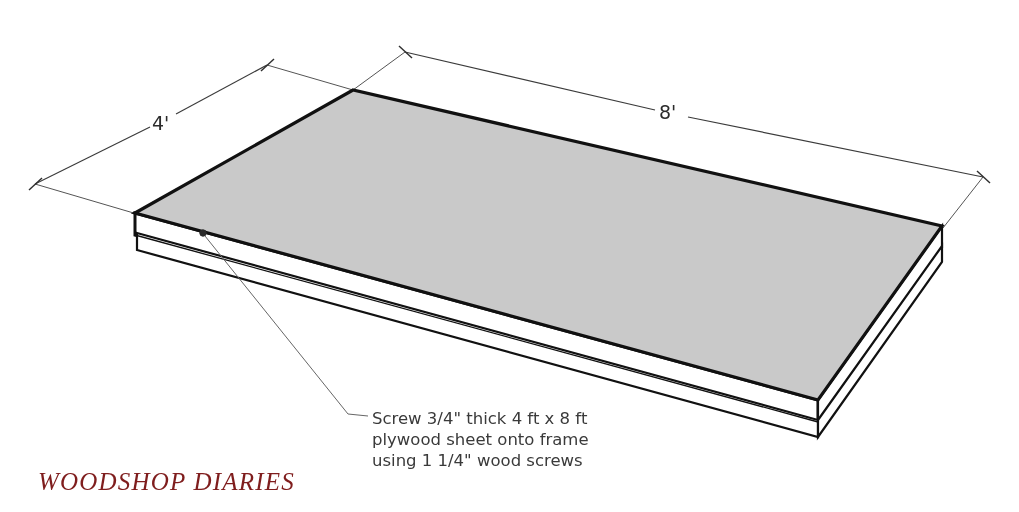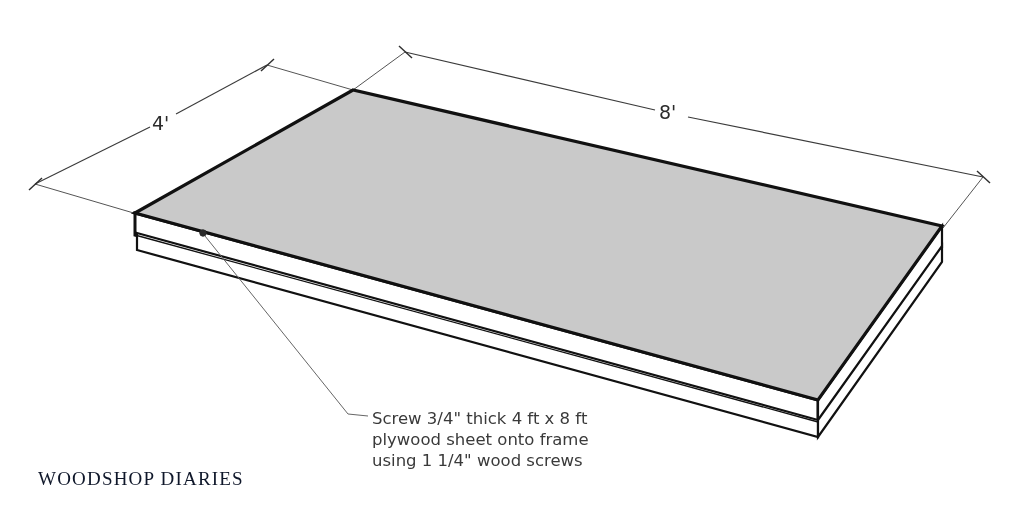--- a/index.html
+++ b/index.html
@@ -17,21 +17,21 @@
   .hairline{stroke:#111111;stroke-width:1.3;fill:none;}
   .screwdot{fill:#2a2a2a;stroke:#2a2a2a;stroke-width:1;}
   text.dimtext{font-family:"DejaVu Sans","Liberation Sans",sans-serif;
        font-size:19px;fill:#2b2b2b;}
   .annot{position:absolute;left:372px;top:408px;width:300px;
        font-size:16.5px;line-height:21px;color:#3a3a3a;
        font-family:"DejaVu Sans","Liberation Sans",sans-serif;
        white-space:pre-line;}
   .watermark{position:absolute;left:38px;top:468px;
        font-family:"Liberation Serif","DejaVu Serif",serif;
-       font-size:19px;letter-spacing:1.2px;color:#0f172a;}
+       font-size:25px;letter-spacing:1.2px;color:#7f1d1d;font-style:italic;}
 </style>
 </head>
 <body>
 
 <div id="stage">
 
   <svg class="diagram" viewBox="0 0 1019 512">
 
     <g>
       <line class="extline" x1="35" y1="184" x2="137" y2="214"></line>

